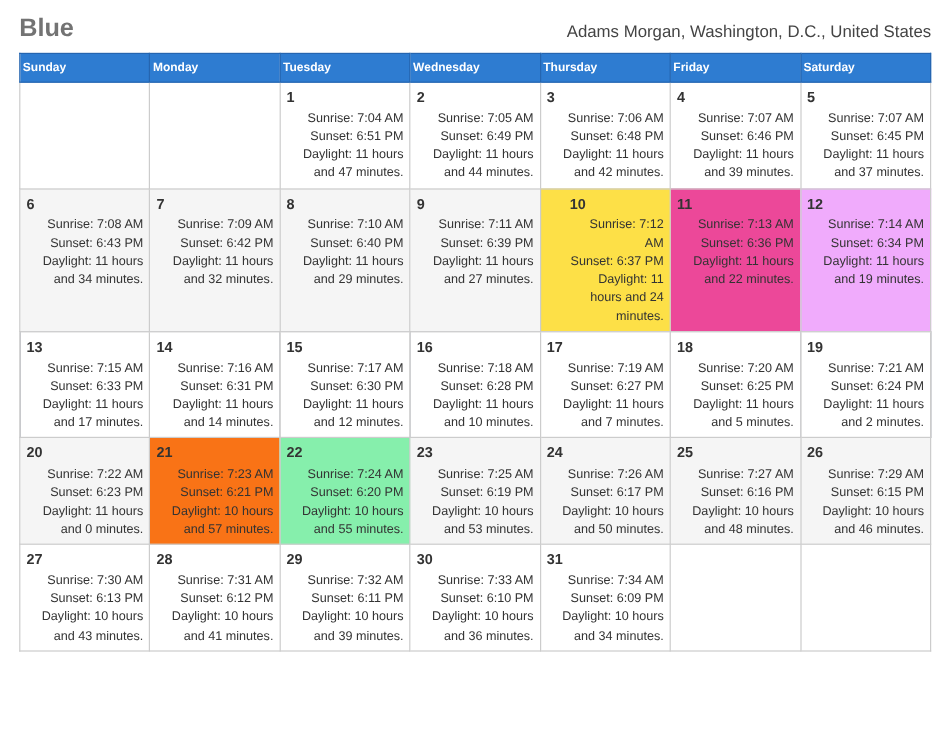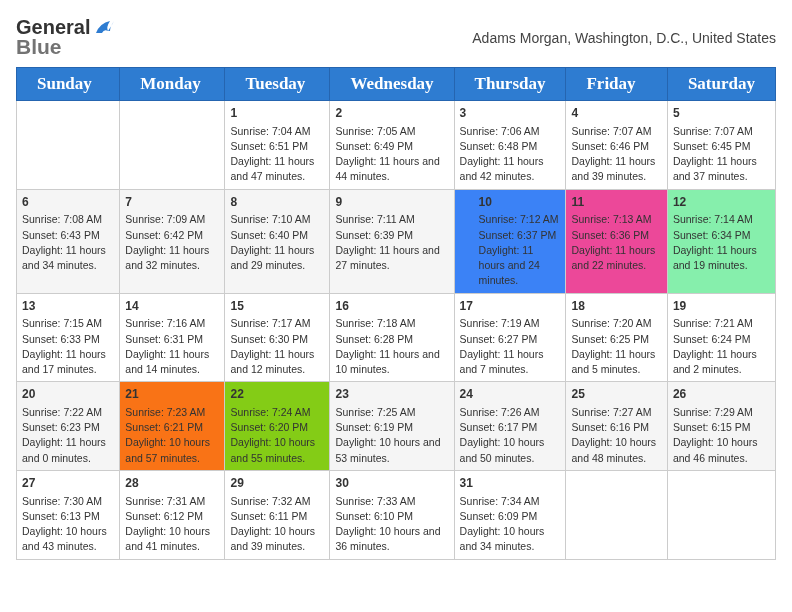--- a/index.html
+++ b/index.html
@@ -25,37 +25,36 @@
       text-align: right;
     }
     .month-title {
       font-size: 36px;
       font-weight: bold;
       color: #333;
     }
     .subtitle {
       font-size: 14px;
       color: #444;
-      margin-top: 14px;
+      margin-top: 2px;
     }
     .calendar {
       width: 100%;
       border-collapse: collapse;
       border: 1px solid #ccc;
       font-size: 11px;
     }
     .calendar th {
       background-color: #2e7cd1;
       color: #fff;
-      padding: 6px 20px;
+      padding: 6px 2px;
       text-align: left;
-      font-size: 17px;
+      font-size: 10px;
       font-weight: bold;
       border: 1px solid #2565b0;
-      font-family: Liberation Serif, serif;
     }
     .calendar td {
       vertical-align: top;
       padding: 4px 5px;
       border: 1px solid #ccc;
       height: 80px;
       width: 107px;
       background: #fff;
       color: #333;
       line-height: 1.4;
@@ -67,37 +66,31 @@
     .day-num {
       font-weight: bold;
       font-size: 12px;
       display: block;
       margin-bottom: 2px;
     }
     .day-info {
       font-size: 10.5px;
       color: #333;
       line-height: 1.45;
+      text-align: right;
     }
     .empty-cell {
       background: #fff !important;
     }
   </style>
 </head>
 <body>
 
 <div class="header">
   <div class="logo">
-    <div style="display:flex;align-items:center;gap:2px;">
-      <span style="font-size:20px;font-weight:bold;color:#333;">General</span>
-      <svg width="22" height="18" viewBox="0 0 22 18">
-        <path d="M4 14 Q8 4 18 2 Q14 8 16 12 Q12 10 10 14 Z" fill="#2e7cd1"></path>
-        <path d="M16 12 Q20 6 22 2 Q18 8 18 12 Z" fill="#2e7cd1"></path>
-      </svg>
-    </div>
     <span style="font-size:21px;font-weight:bold;color:#737373;margin-top:-4px;">Blue</span>
   </div>
   <div class="title-section">
     <div class="subtitle">Adams Morgan, Washington, D.C., United States</div>
   </div>
 </div>
 
 <table class="calendar">
   <thead>
     <tr id="header-row">
@@ -145,29 +138,29 @@
           <div class="day-info">Sunrise: 7:09 AM<br>Sunset: 6:42 PM<br>Daylight: 11 hours and 32 minutes.</div>
         </td>
         <td style="background: rgb(245, 245, 245);">
           <span class="day-num">8</span>
           <div class="day-info">Sunrise: 7:10 AM<br>Sunset: 6:40 PM<br>Daylight: 11 hours and 29 minutes.</div>
         </td>
         <td style="background: rgb(245, 245, 245);">
           <span class="day-num">9</span>
           <div class="day-info">Sunrise: 7:11 AM<br>Sunset: 6:39 PM<br>Daylight: 11 hours and 27 minutes.</div>
         </td>
-        <td style="background: #3b82f6; padding-left: 24px;">
+        <td style="background: #fde047; padding-left: 24px;">
           <span class="day-num">10</span>
           <div class="day-info">Sunrise: 7:12 AM<br>Sunset: 6:37 PM<br>Daylight: 11 hours and 24 minutes.</div>
         </td>
         <td style="background: #ec4899;">
           <span class="day-num">11</span>
           <div class="day-info">Sunrise: 7:13 AM<br>Sunset: 6:36 PM<br>Daylight: 11 hours and 22 minutes.</div>
         </td>
-        <td style="background: #86efac; margin-top: 30px;">
+        <td style="background: #f0abfc; margin-top: 30px;">
           <span class="day-num">12</span>
           <div class="day-info">Sunrise: 7:14 AM<br>Sunset: 6:34 PM<br>Daylight: 11 hours and 19 minutes.</div>
         </td>
       </tr>
       <tr style="background: #0f172a;">
         <td>
           <span class="day-num">13</span>
           <div class="day-info">Sunrise: 7:15 AM<br>Sunset: 6:33 PM<br>Daylight: 11 hours and 17 minutes.</div>
         </td>
         <td>
@@ -197,21 +190,21 @@
       </tr>
       <tr>
         <td style="background: rgb(245, 245, 245);">
           <span class="day-num">20</span>
           <div class="day-info">Sunrise: 7:22 AM<br>Sunset: 6:23 PM<br>Daylight: 11 hours and 0 minutes.</div>
         </td>
         <td style="background: #f97316;">
           <span class="day-num">21</span>
           <div class="day-info">Sunrise: 7:23 AM<br>Sunset: 6:21 PM<br>Daylight: 10 hours and 57 minutes.</div>
         </td>
-        <td style="background: #84cc16; margin-left: 47px;">
+        <td style="background: #86efac; margin-left: 47px;">
           <span class="day-num">22</span>
           <div class="day-info">Sunrise: 7:24 AM<br>Sunset: 6:20 PM<br>Daylight: 10 hours and 55 minutes.</div>
         </td>
         <td style="background: rgb(245, 245, 245);">
           <span class="day-num">23</span>
           <div class="day-info">Sunrise: 7:25 AM<br>Sunset: 6:19 PM<br>Daylight: 10 hours and 53 minutes.</div>
         </td>
         <td style="background: rgb(245, 245, 245);">
           <span class="day-num">24</span>
           <div class="day-info">Sunrise: 7:26 AM<br>Sunset: 6:17 PM<br>Daylight: 10 hours and 50 minutes.</div>

